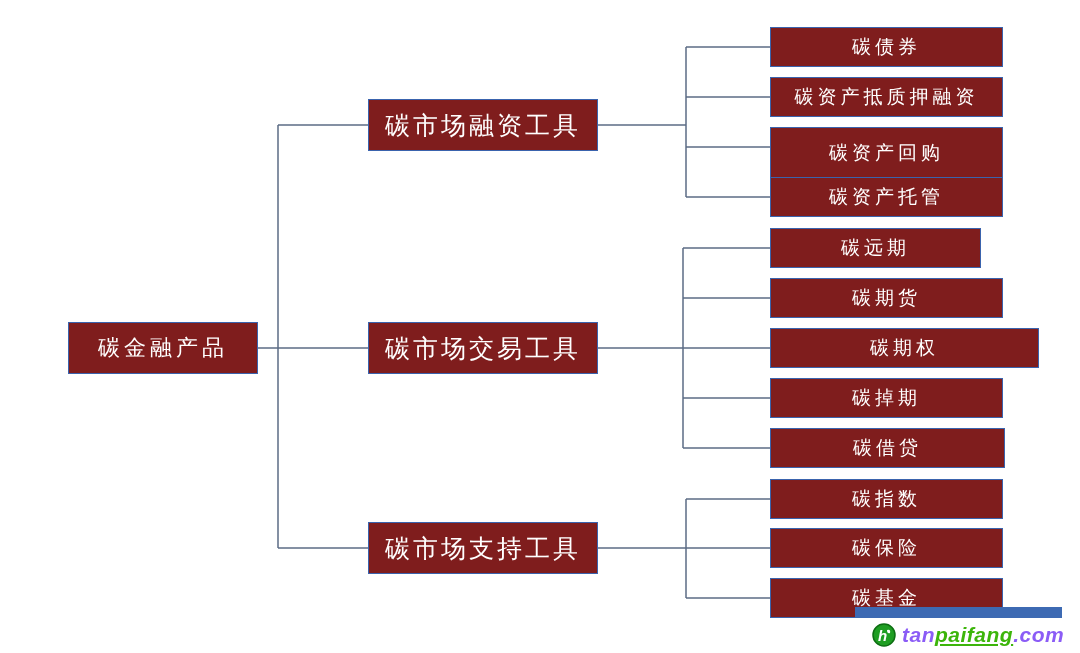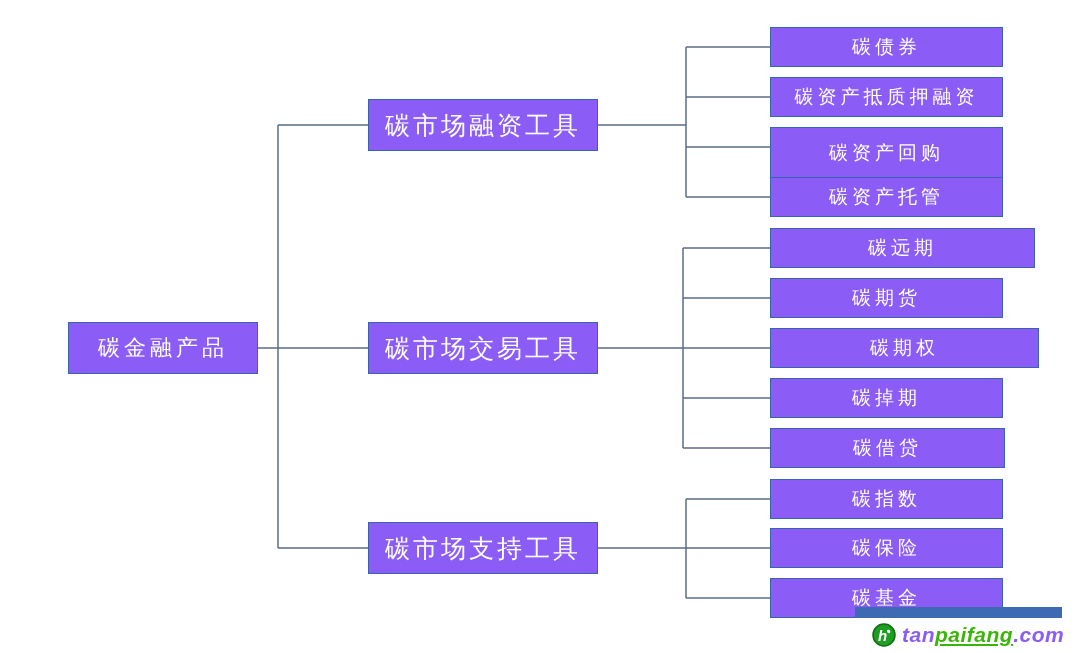--- a/index.html
+++ b/index.html
@@ -6,21 +6,21 @@
   .canvas{
     position:relative;
     width:1080px;height:653px;
     background:#ffffff;
     font-family:"Liberation Sans","DejaVu Sans",sans-serif;
     overflow:hidden;
   }
   .connectors{position:absolute;left:0;top:0;width:1080px;height:653px;}
   .node{
     position:absolute;
-    background:#8b5cf6;
+    background:#7f1d1d;
     border:1px solid #3a63ad;
     color:#ffffff;
     display:flex;align-items:center;justify-content:center;
     box-sizing:border-box;
     text-align:center;
     white-space:nowrap;
   }
   .node.root{font-size:22px;letter-spacing:4px;}
   .node.branch{font-size:25px;letter-spacing:3px;}
   .node.leaf{font-size:19px;letter-spacing:4px;}
@@ -80,21 +80,21 @@
 
   <div class="node branch" style="left:368px;top:99px;width:230px;height:52px">碳市场融资工具</div>
   <div class="node branch" style="left:368px;top:322px;width:230px;height:52px">碳市场交易工具</div>
   <div class="node branch" style="left:368px;top:522px;width:230px;height:52px">碳市场支持工具</div>
 
   <div class="node leaf" style="left:770px;top:27px;width:233px;height:40px">碳债券</div>
   <div class="node leaf" style="left:770px;top:77px;width:233px;height:40px">碳资产抵质押融资</div>
   <div class="node leaf" style="left:770px;top:127px;width:233px;height:52px">碳资产回购</div>
   <div class="node leaf" style="left:770px;top:177px;width:233px;height:40px">碳资产托管</div>
 
-  <div class="node leaf" style="left:770px;top:228px;width:265px;height:40px">碳远期</div>
+  <div class="node leaf" style="left:770px;top:228px;width:211px;height:40px">碳远期</div>
   <div class="node leaf" style="left:770px;top:278px;width:233px;height:40px">碳期货</div>
   <div class="node leaf" style="left:770px;top:328px;width:269px;height:40px">碳期权</div>
   <div class="node leaf" style="left:770px;top:378px;width:233px;height:40px">碳掉期</div>
   <div class="node leaf" style="left:770px;top:428px;width:235px;height:40px">碳借贷</div>
 
   <div class="node leaf" style="left:770px;top:479px;width:233px;height:40px">碳指数</div>
   <div class="node leaf" style="left:770px;top:528px;width:233px;height:40px">碳保险</div>
   <div class="node leaf" style="left:770px;top:578px;width:233px;height:40px">碳基金</div>
 
   <div class="wm-bar"></div>

